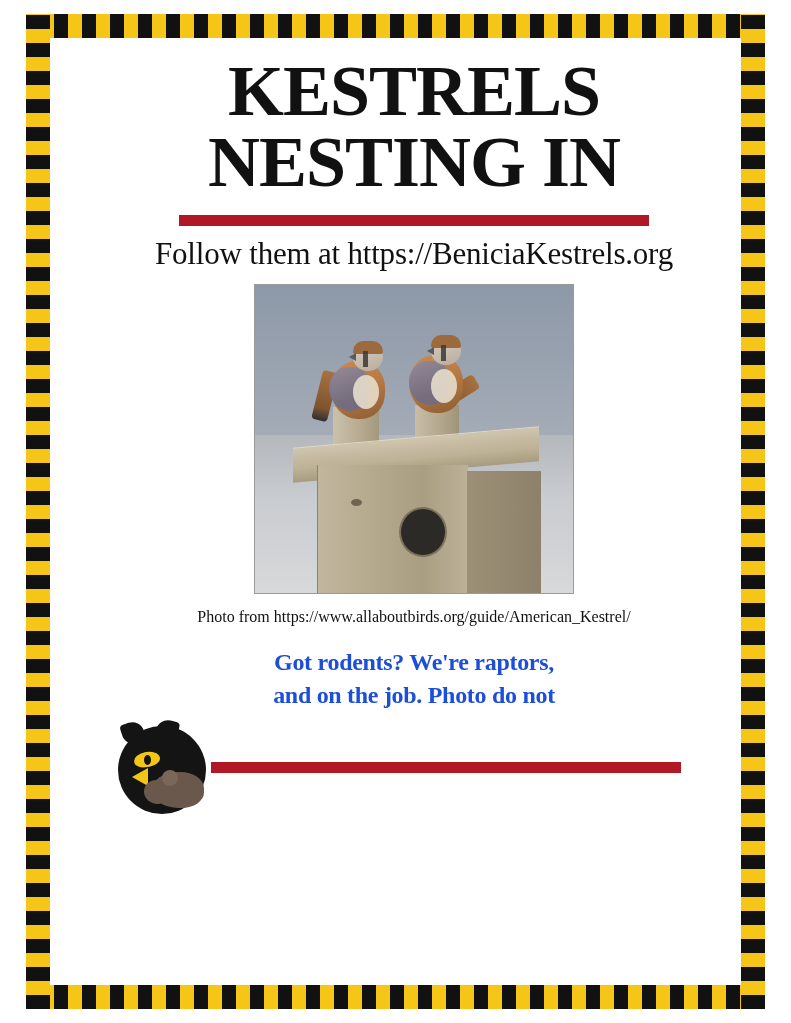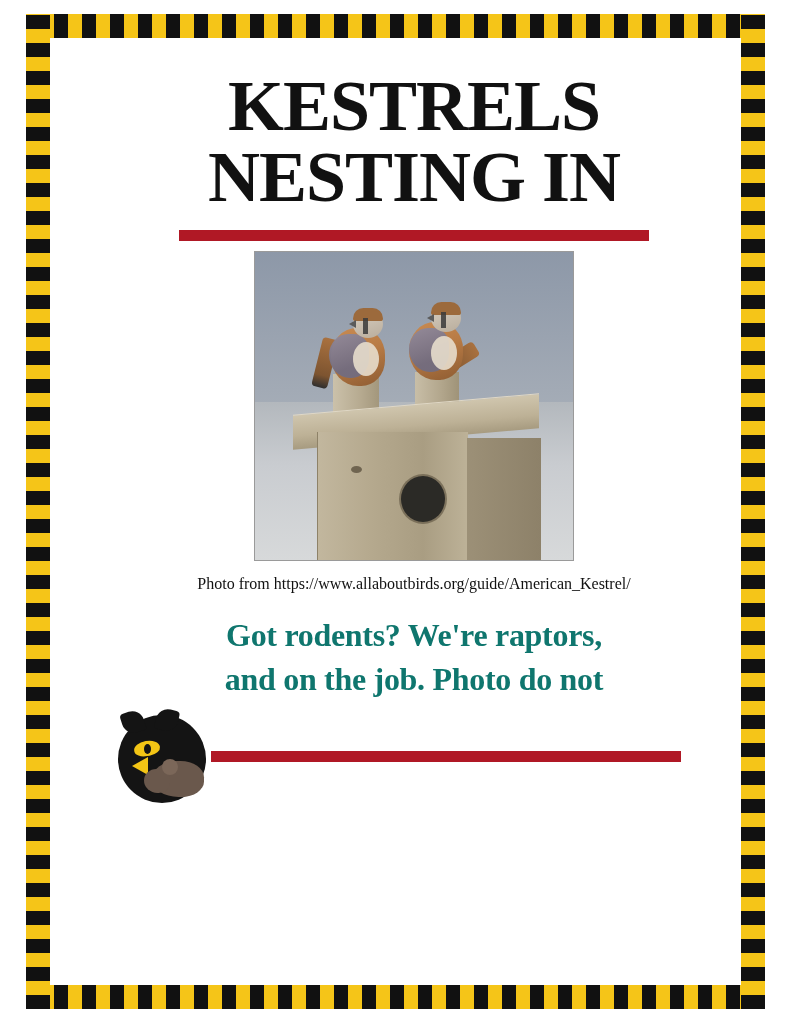--- a/index.html
+++ b/index.html
@@ -56,21 +56,21 @@
         #111111 0px, #111111 14px,
         #f5c518 14px, #f5c518 28px);
   }
   .edge.left  { left: 0;  top: 0; width: 24px; bottom: 0; }
   .edge.right { right: 0; top: 0; width: 24px; bottom: 0; }
 
   
   .content {
     position: absolute;
     left: 50px;
-    top: 55px;
+    top: 40px;
     width: 728px;
     height: 947px;
     box-sizing: border-box;
     text-align: center;
   }
 
   .headline {
     font-family: "Liberation Serif", serif;
     font-weight: bold;
     font-size: 72px;
@@ -224,23 +224,23 @@
   .caption {
     font-family: "Liberation Serif", serif;
     font-size: 16px;
     color: #111111;
     margin: 14px 0 0 0;
   }
 
   .message {
     font-family: "Liberation Serif", serif;
     font-weight: bold;
-    font-size: 32px;
+    font-size: 24px;
     line-height: 1.38;
-    color: #0f766e;
+    color: #1d4ed8;
     margin: 20px auto 0 auto;
     width: 540px;
     letter-spacing: -0.3px;
   }
   .message .line { display: block; }
 
   .bottom-bar {
     position: relative;
     margin-top: 10px;
     height: 96px;
@@ -352,20 +352,21 @@
 
   <div class="content">
 
     <h1 class="headline">
       <span class="line">KESTRELS</span>
       <span class="line">NESTING IN</span>
     </h1>
 
     <div class="rule-red"></div>
 
+    <div class="follow">Follow them at https://BeniciaKestrels.org</div>
 
     <div class="photo-wrap">
       <div class="sky"></div>
       <div class="sky-low"></div>
 
       <div class="post-left"></div>
       <div class="post-right"></div>
 
       <div class="bird" style="left:64px; top:56px; width:80px; height:80px;">
         <div class="tail" style="left:-2px; top:30px; transform:rotate(14deg);"></div>

